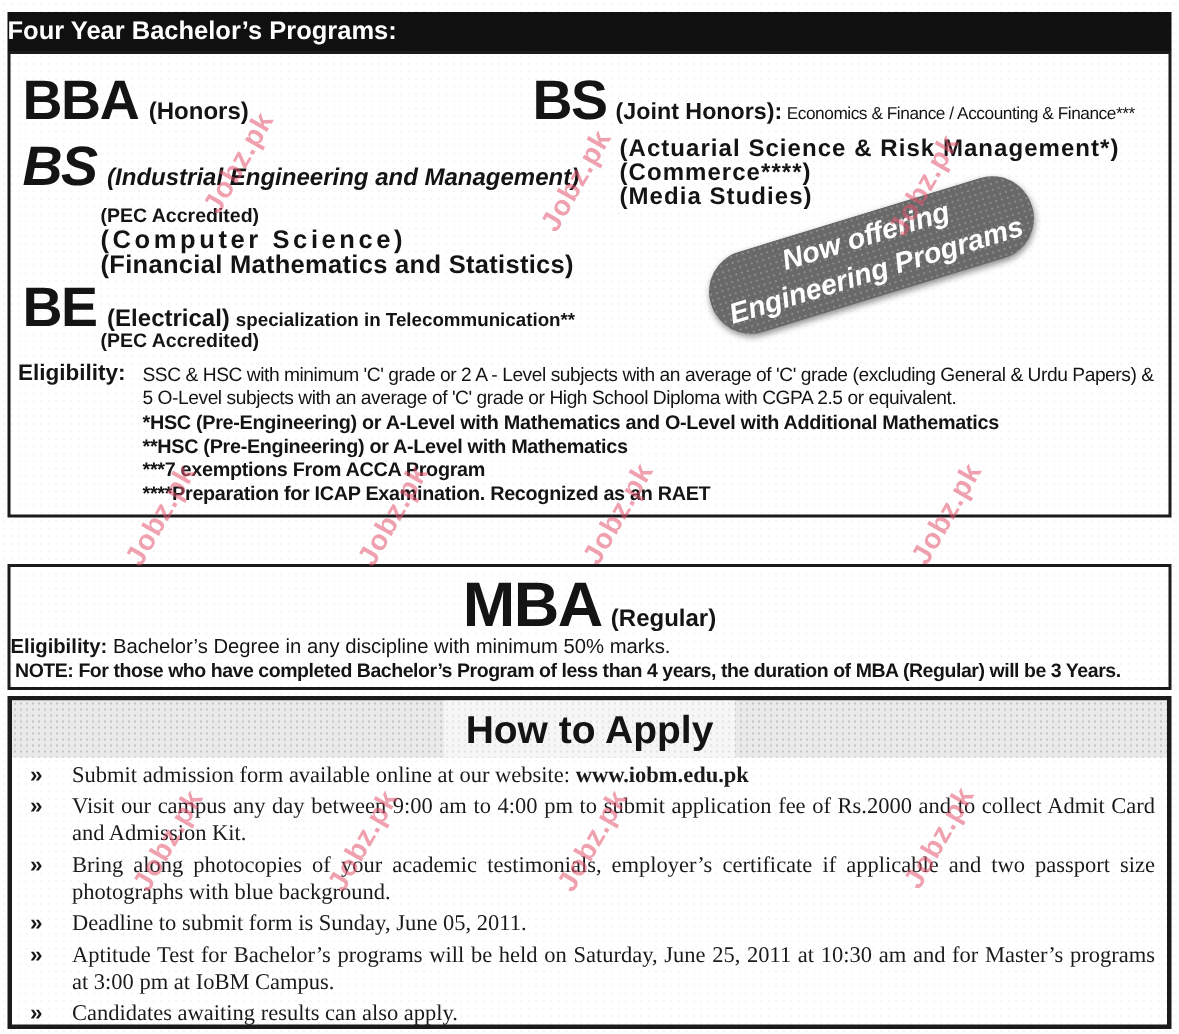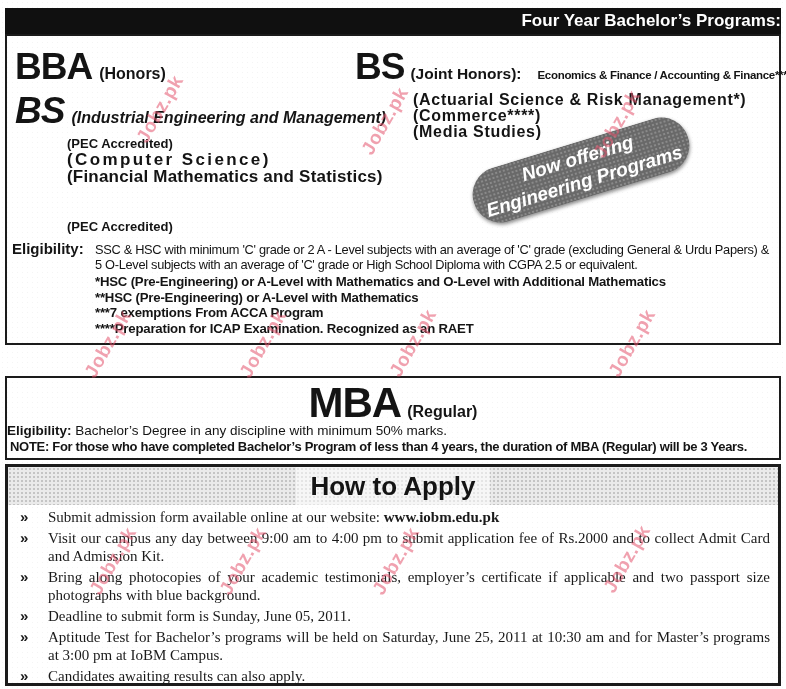--- a/index.html
+++ b/index.html
@@ -7,21 +7,21 @@
     position:relative;width:786px;height:689px;overflow:hidden;
     background-color:#ffffff;
     background-image:radial-gradient(rgba(0,0,0,0.045) 0.7px, transparent 0.7px);
     background-size:5px 5px;
     font-family:"Liberation Sans", sans-serif;
     color:#141414;
   }
   
   .bar{
     position:absolute;left:5px;width:776px;background:#101010;color:#ffffff;
-    text-align:right;font-weight:bold;box-sizing:border-box;
+    text-align:left;font-weight:bold;box-sizing:border-box;
   }
   .bar1{top:8px;height:26px;line-height:26px;font-size:17px;}
   .bar2{top:345px;height:31px;line-height:31px;font-size:18px;}
   
   .box{position:absolute;left:5px;width:776px;border:2px solid #1b1b1b;box-sizing:border-box;background:transparent;}
   .box1{top:34px;height:311px;}
   .box2{top:376px;height:84px;}
   .box3{top:464px;height:222px;border-width:3px;}
   
   .row{position:absolute;white-space:nowrap;}
@@ -31,21 +31,21 @@
   .row-bba{left:8px;top:10px;}
   .row-bs-left{left:8px;top:54px;font-style:italic;}
   .sub{position:absolute;font-weight:bold;white-space:nowrap;}
   .sub-pec1{left:60px;top:100px;font-size:13px;}
   .sub-cs{left:60px;top:114px;font-size:17px;letter-spacing:2.4px;}
   .sub-fms{left:60px;top:131px;font-size:17px;letter-spacing:0.2px;}
   .row-be{left:8px;top:148px;}
   .sub-pec2{left:60px;top:183px;font-size:13px;}
   .row-bs-right{left:348px;top:10px;}
   .jh-name{font-size:15.5px;font-weight:bold;margin-left:6px;}
-  .jh-detail{font-size:11.5px;font-weight:bold;letter-spacing:-0.3px;margin-left:16px;}
+  .jh-detail{font-size:11.5px;font-weight:normal;letter-spacing:-0.3px;margin-left:3px;}
   .sub-act{left:406px;top:55px;font-size:16px;letter-spacing:0.7px;}
   .sub-com{left:406px;top:71px;font-size:16px;letter-spacing:0.7px;}
   .sub-med{left:406px;top:87px;font-size:16px;letter-spacing:0.7px;}
   
   .badge{
     position:absolute;left:462px;top:106px;width:224px;height:56px;
     background-color:#696969;
     background-image:radial-gradient(rgba(255,255,255,0.22) 1px, transparent 1px);
     background-size:4px 4px;
     border-radius:28px;
@@ -124,20 +124,23 @@
       <span class="degree">BBA</span><span class="pname">(Honors)</span>
     </div>
 
     <div class="row row-bs-left">
       <span class="degree">BS</span><span class="pname">(Industrial Engineering and Management)</span>
     </div>
     <div class="sub sub-pec1">(PEC Accredited)</div>
     <div class="sub sub-cs">(Computer Science)</div>
     <div class="sub sub-fms">(Financial Mathematics and Statistics)</div>
 
+    <div class="row row-be">
+      <span class="degree">BE</span><span class="pname">(Electrical)</span><span class="pname-sm">specialization in Telecommunication**</span>
+    </div>
     <div class="sub sub-pec2">(PEC Accredited)</div>
 
     <div class="row row-bs-right">
       <span class="degree">BS</span><span class="jh-name">(Joint Honors):</span><span class="jh-detail">Economics &amp; Finance / Accounting &amp; Finance***</span>
     </div>
     <div class="sub sub-act">(Actuarial Science &amp; Risk Management*)</div>
     <div class="sub sub-com">(Commerce****)</div>
     <div class="sub sub-med">(Media Studies)</div>
 
     <div class="badge">

